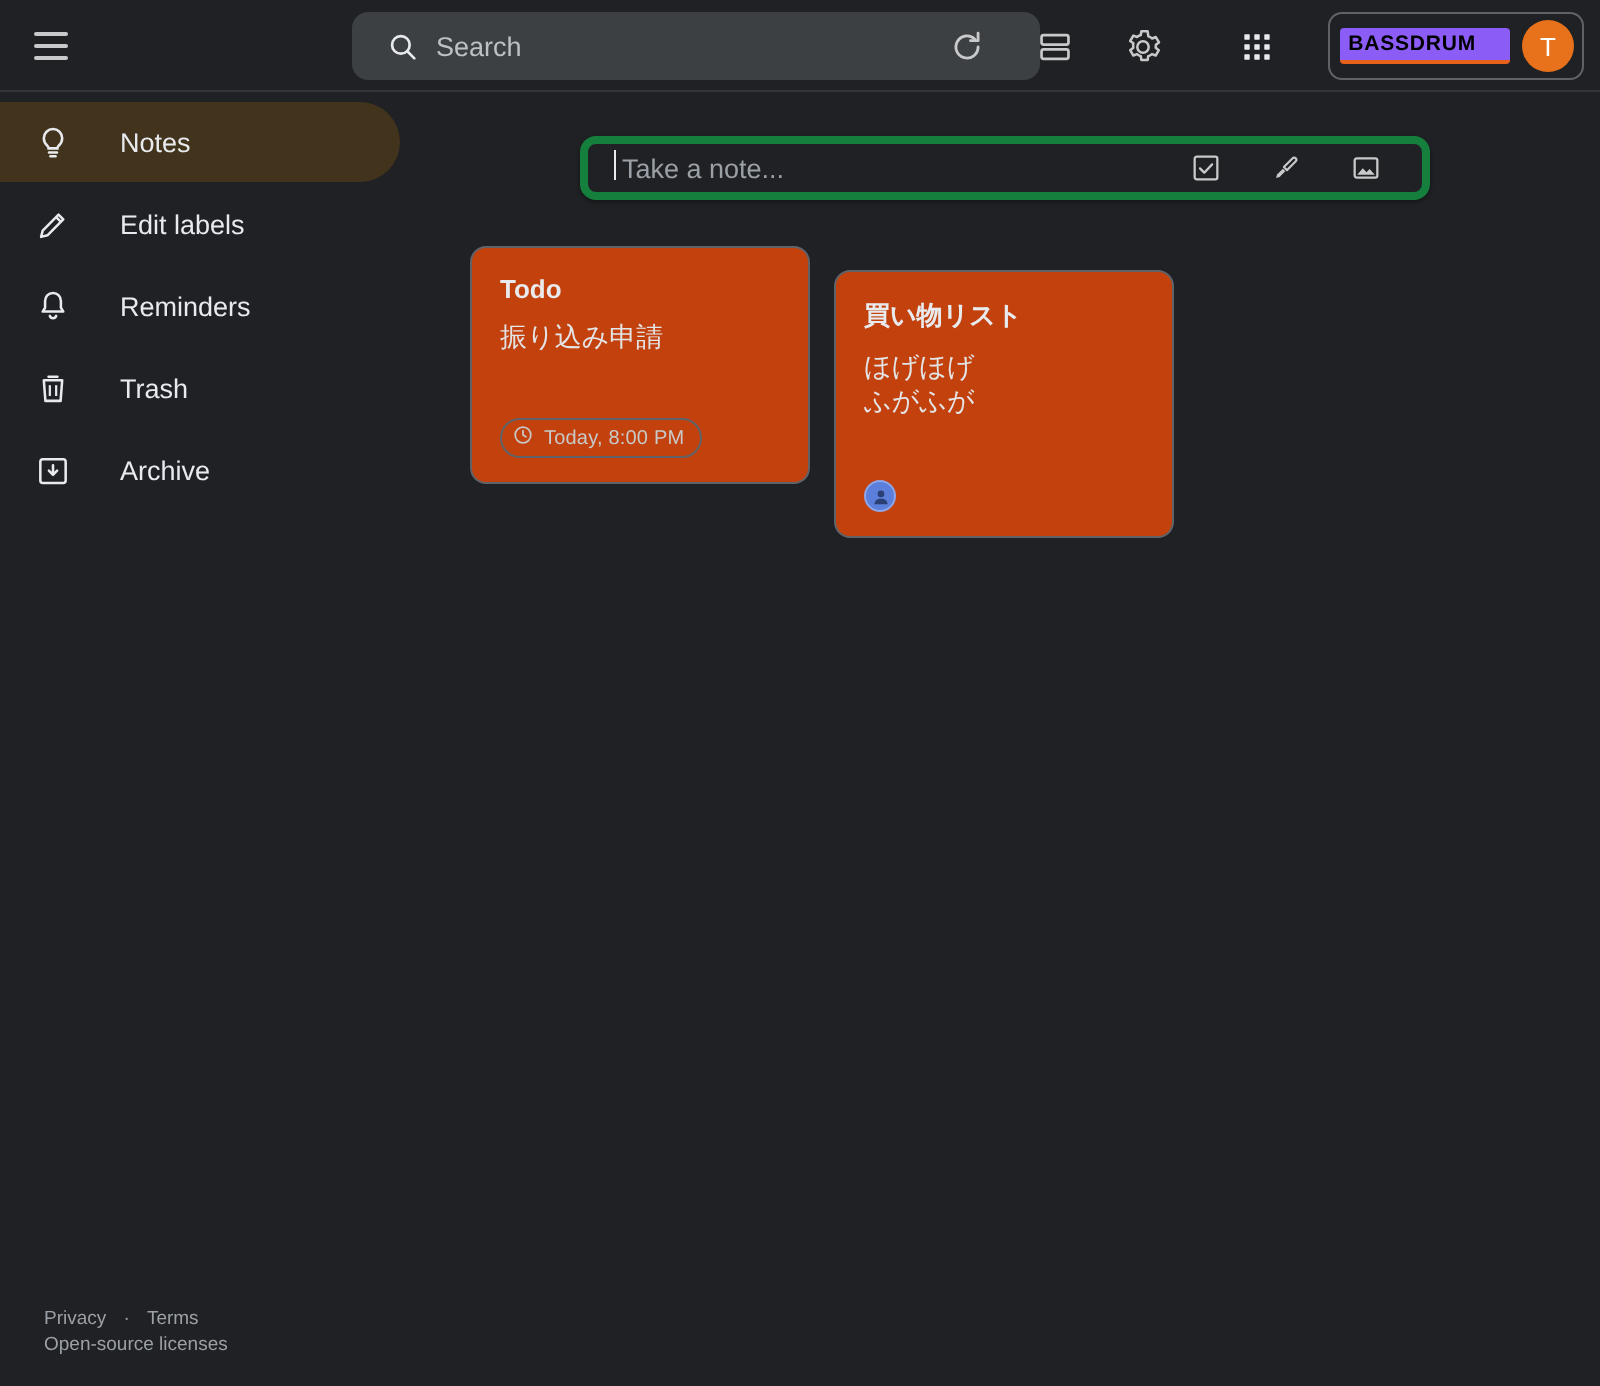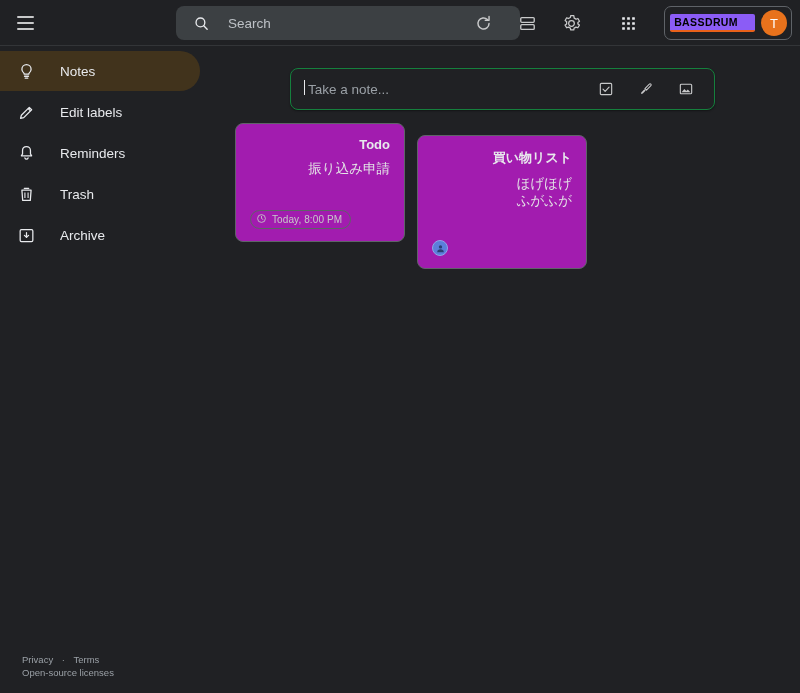--- a/index.html
+++ b/index.html
@@ -48,21 +48,21 @@
   
   .search-bar {
     position: absolute; left: 176px; top: 6px;
     width: 344px; height: 34px;
     background: #3c4043; border-radius: 8px;
     display: flex; align-items: center; padding: 0 10px;
   }
   .search-bar .s-icon { width: 22px; height: 22px; display:flex; align-items:center; justify-content:center; margin-left: 4px;}
   .search-input {
     border: none; outline: none; background: transparent;
-    color: #7dd3fc; font-size: 13.5px; margin-left: 14px;
+    color: #7dd3fc; font-size: 13.5px; margin-left: 4px;
     font-family: "Liberation Sans", sans-serif; width: 260px;
   }
   .search-input::placeholder { color: #bdc1c6; }
 
   
   .header-right {
     position: absolute; right: 8px; top: 0; height: 46px;
     display: flex; align-items: center;
   }
   .hicon {
@@ -101,44 +101,44 @@
     width: 22px; height: 22px; display: flex; align-items: center; justify-content: center;
     flex: 0 0 22px;
   }
   .nav-item .n-label { margin-left: 23px; font-size: 13.5px; }
   .nav-item.active { background: #41331c; }
 
   
   .main { position: absolute; left: 200px; top: 47px; width: 600px; height: 646px; }
   .note-composer {
     position: absolute; left: 90px; top: 21px;
-    width: 425px; height: 42px;
-    background: #202124; border: 1px solid #15803d;
+    width: 425px; height: 32px;
+    background: #202124; border: 4px solid #15803d;
     border-radius: 8px; display: flex; align-items: center;
     box-shadow: 0 1px 2px rgba(0,0,0,.4);
   }
   .composer-placeholder {
     margin-left: 17px; color: #9aa0a6; font-size: 13.5px; position: relative;
   }
   .caret {
     position: absolute; left: -4px; top: -2px; width: 1px; height: 15px; background: #e8eaed;
   }
   .composer-icons { margin-left: auto; display: flex; align-items: center; padding-right: 8px; }
   .cicon {
     width: 34px; height: 34px; display: flex; align-items: center; justify-content: center;
     border-radius: 50%; cursor: pointer; margin: 0 3px;
   }
 
   
   .notes-area { position: absolute; left: 35px; top: 76px; display: flex; gap: 12px; }
   .note-card {
-    width: 170px; background: #a21caf;
+    width: 170px; background: #c2410c;
     border: 1px solid #5f6368; border-radius: 8px;
     padding: 13px 14px 12px 14px; cursor: pointer;
-    display: flex; flex-direction: column; text-align: right;
+    display: flex; flex-direction: column;
   }
   .note-card.card-1 { height: 119px; }
   .note-card.card-2 { height: 134px; margin-top: 12px; }
   .note-title { color: #e8eaed; font-size: 13px; font-weight: bold; margin-bottom: 8px; }
   .note-body { color: #e3e4e6; font-size: 13.5px; line-height: 17px; }
   .note-footer { margin-top: auto; display: flex; align-items: center; }
   .reminder-chip {
     display: inline-flex; align-items: center;
     border: 1px solid #5f6368; border-radius: 11px;
     padding: 2px 8px 2px 5px; color: #c8c9ca; font-size: 10px;

